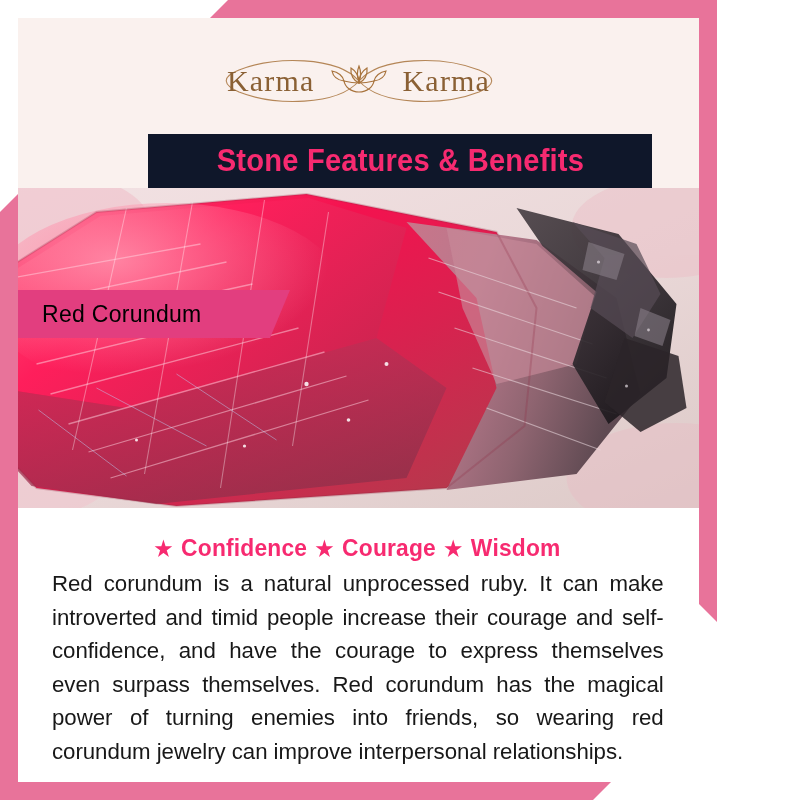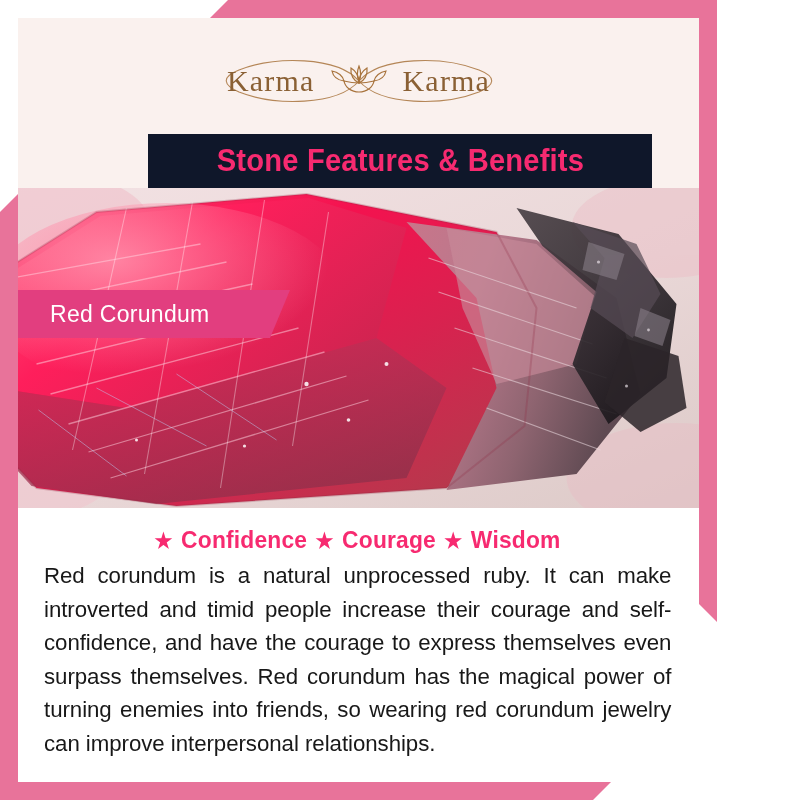--- a/index.html
+++ b/index.html
@@ -98,33 +98,33 @@
 
   
   .name-tag {
     position:absolute; left:0; top:272px;
     width:272px; height:48px;
     background:#e23e7f;
     clip-path:polygon(0 0, 100% 0, calc(100% - 20px) 100%, 0 100%);
     display:flex; align-items:center;
   }
   .name-tag span {
-    margin-left:32px;
-    color:#ffffff;
+    margin-left:24px;
+    color:#000000;
     font-size:23px;
     font-weight:normal;
     letter-spacing:0.3px;
     white-space:nowrap;
   }
 
   
   .textblock {
     position:absolute; left:0; top:490px; right:0; bottom:0;
     background:#ffffff;
-    padding:0;
+    padding:8px;
   }
   .keywords {
     margin-top:18px;
     text-align:center;
     font-family:"Liberation Sans Narrow","Liberation Sans",sans-serif;
     font-weight:bold;
     font-size:24px;
     color:#f72a70;
     letter-spacing:0.2px;
     white-space:nowrap;

